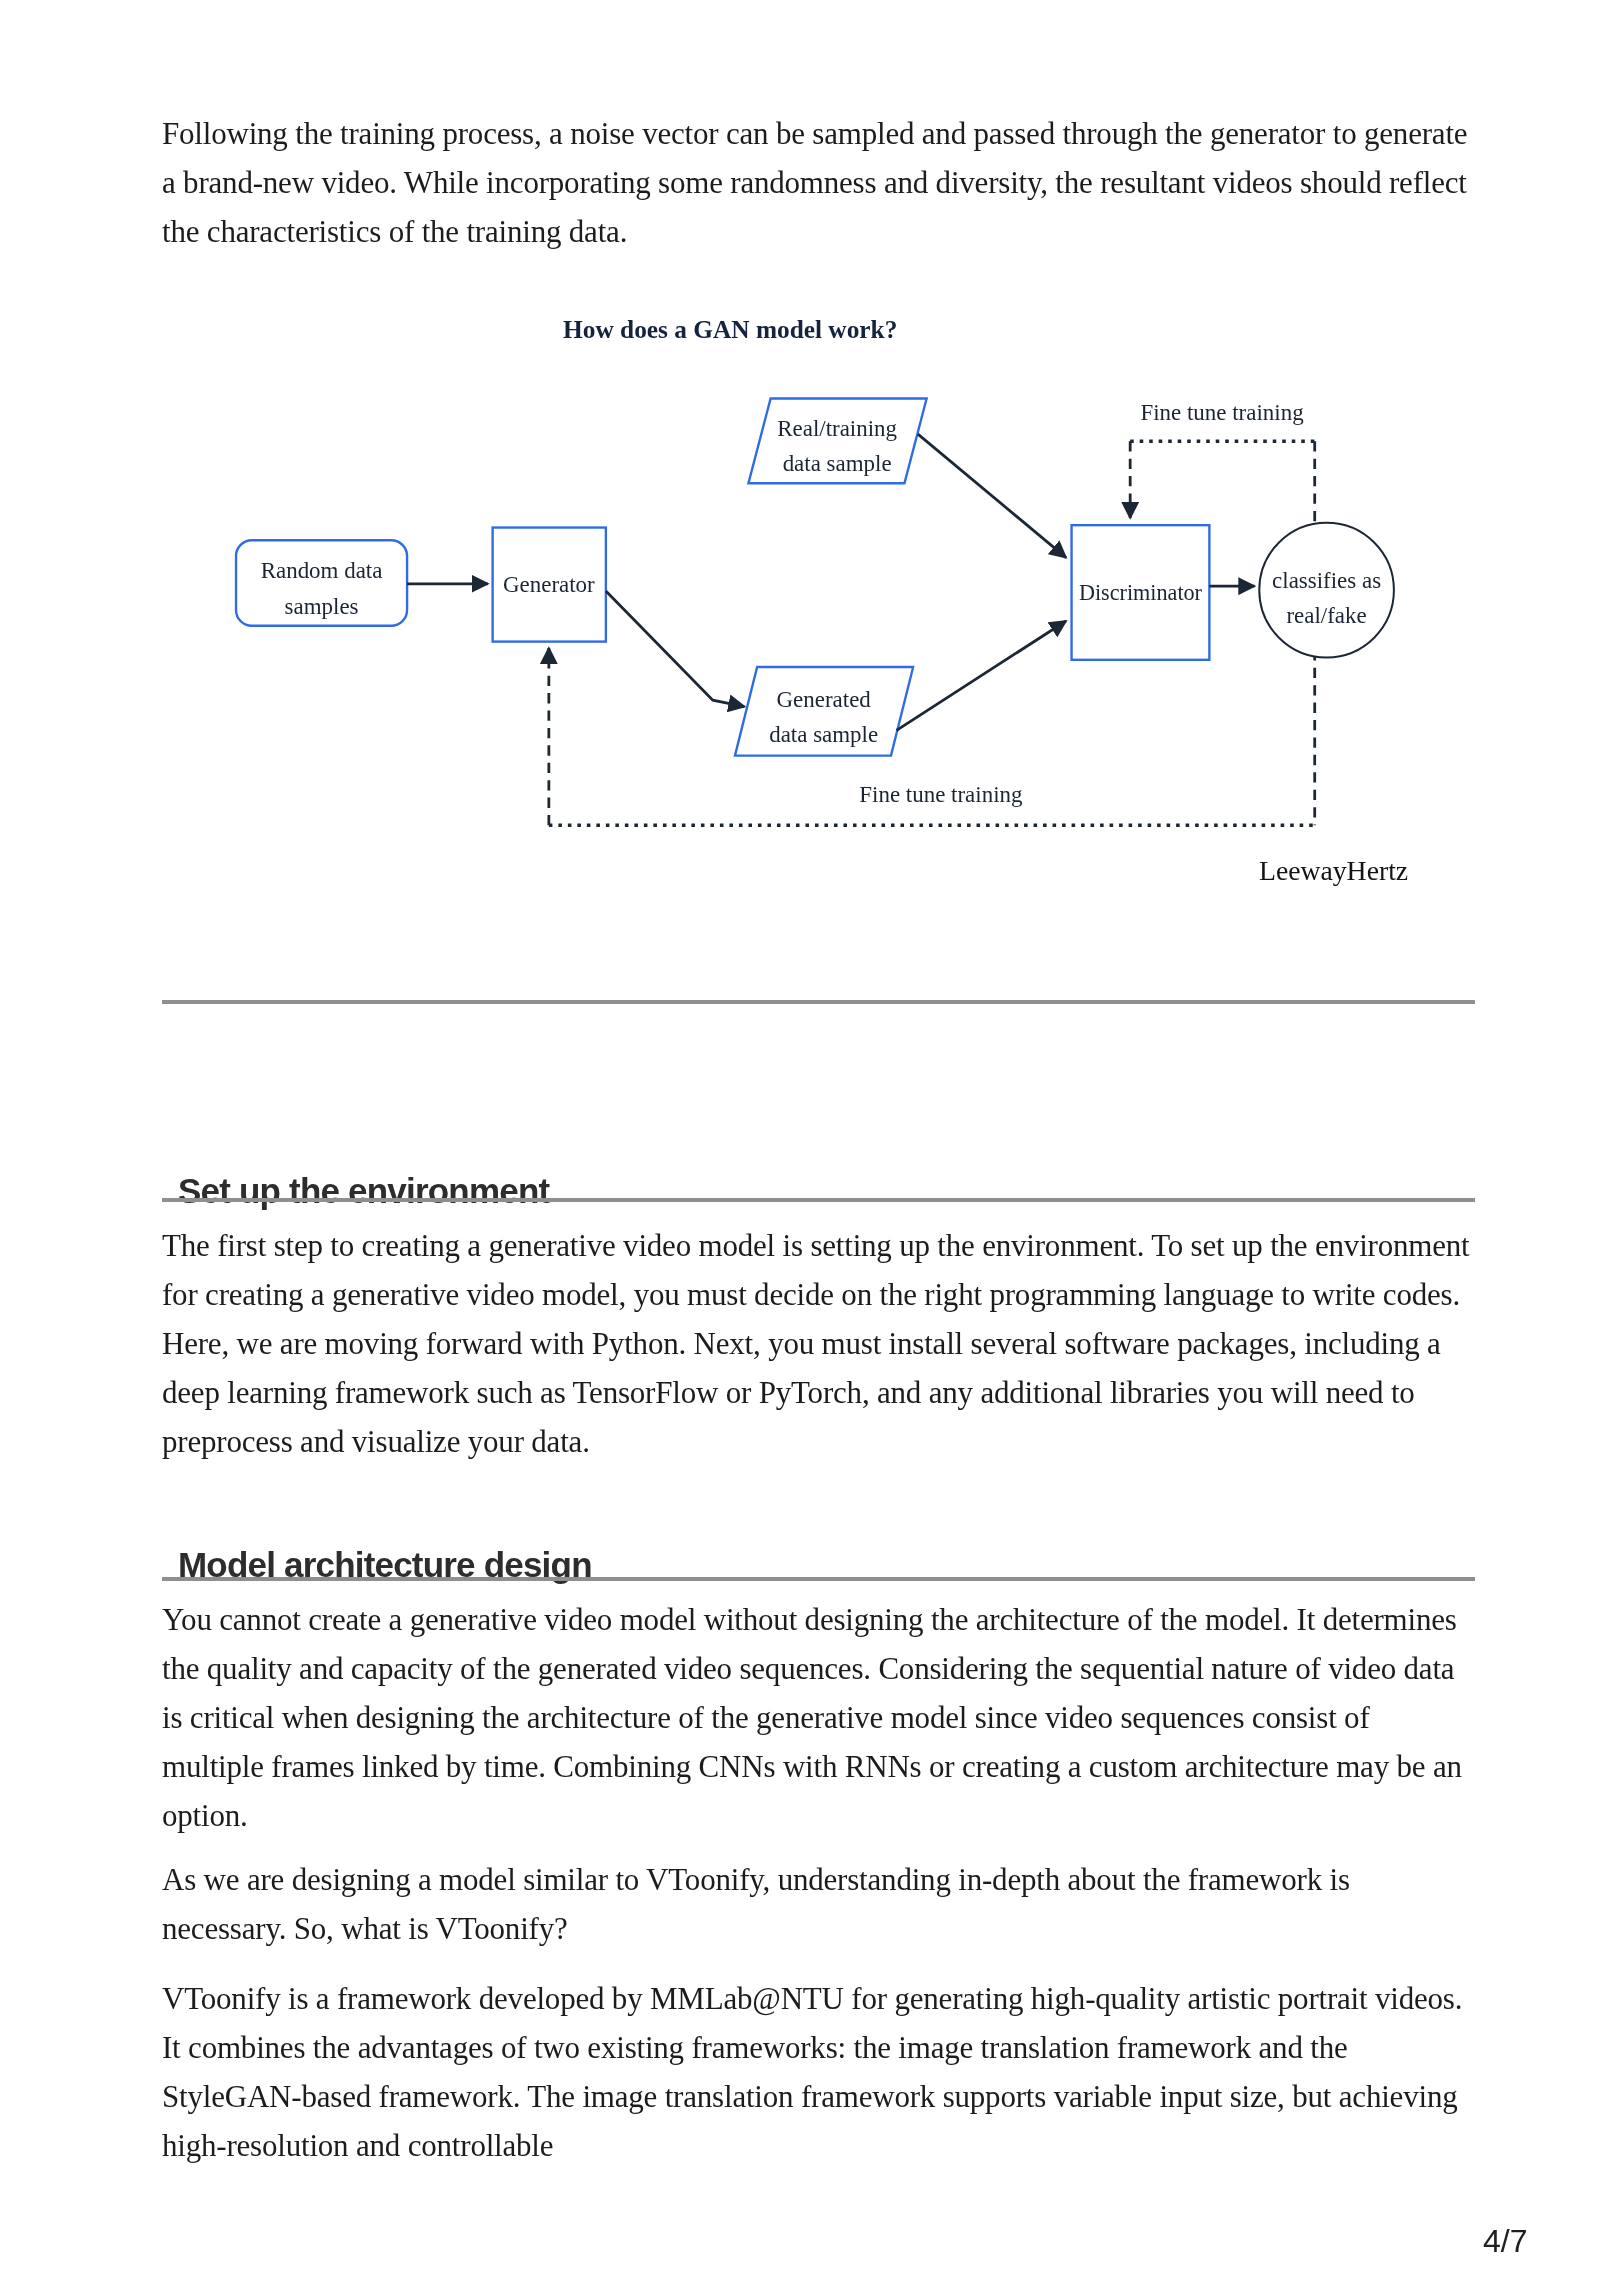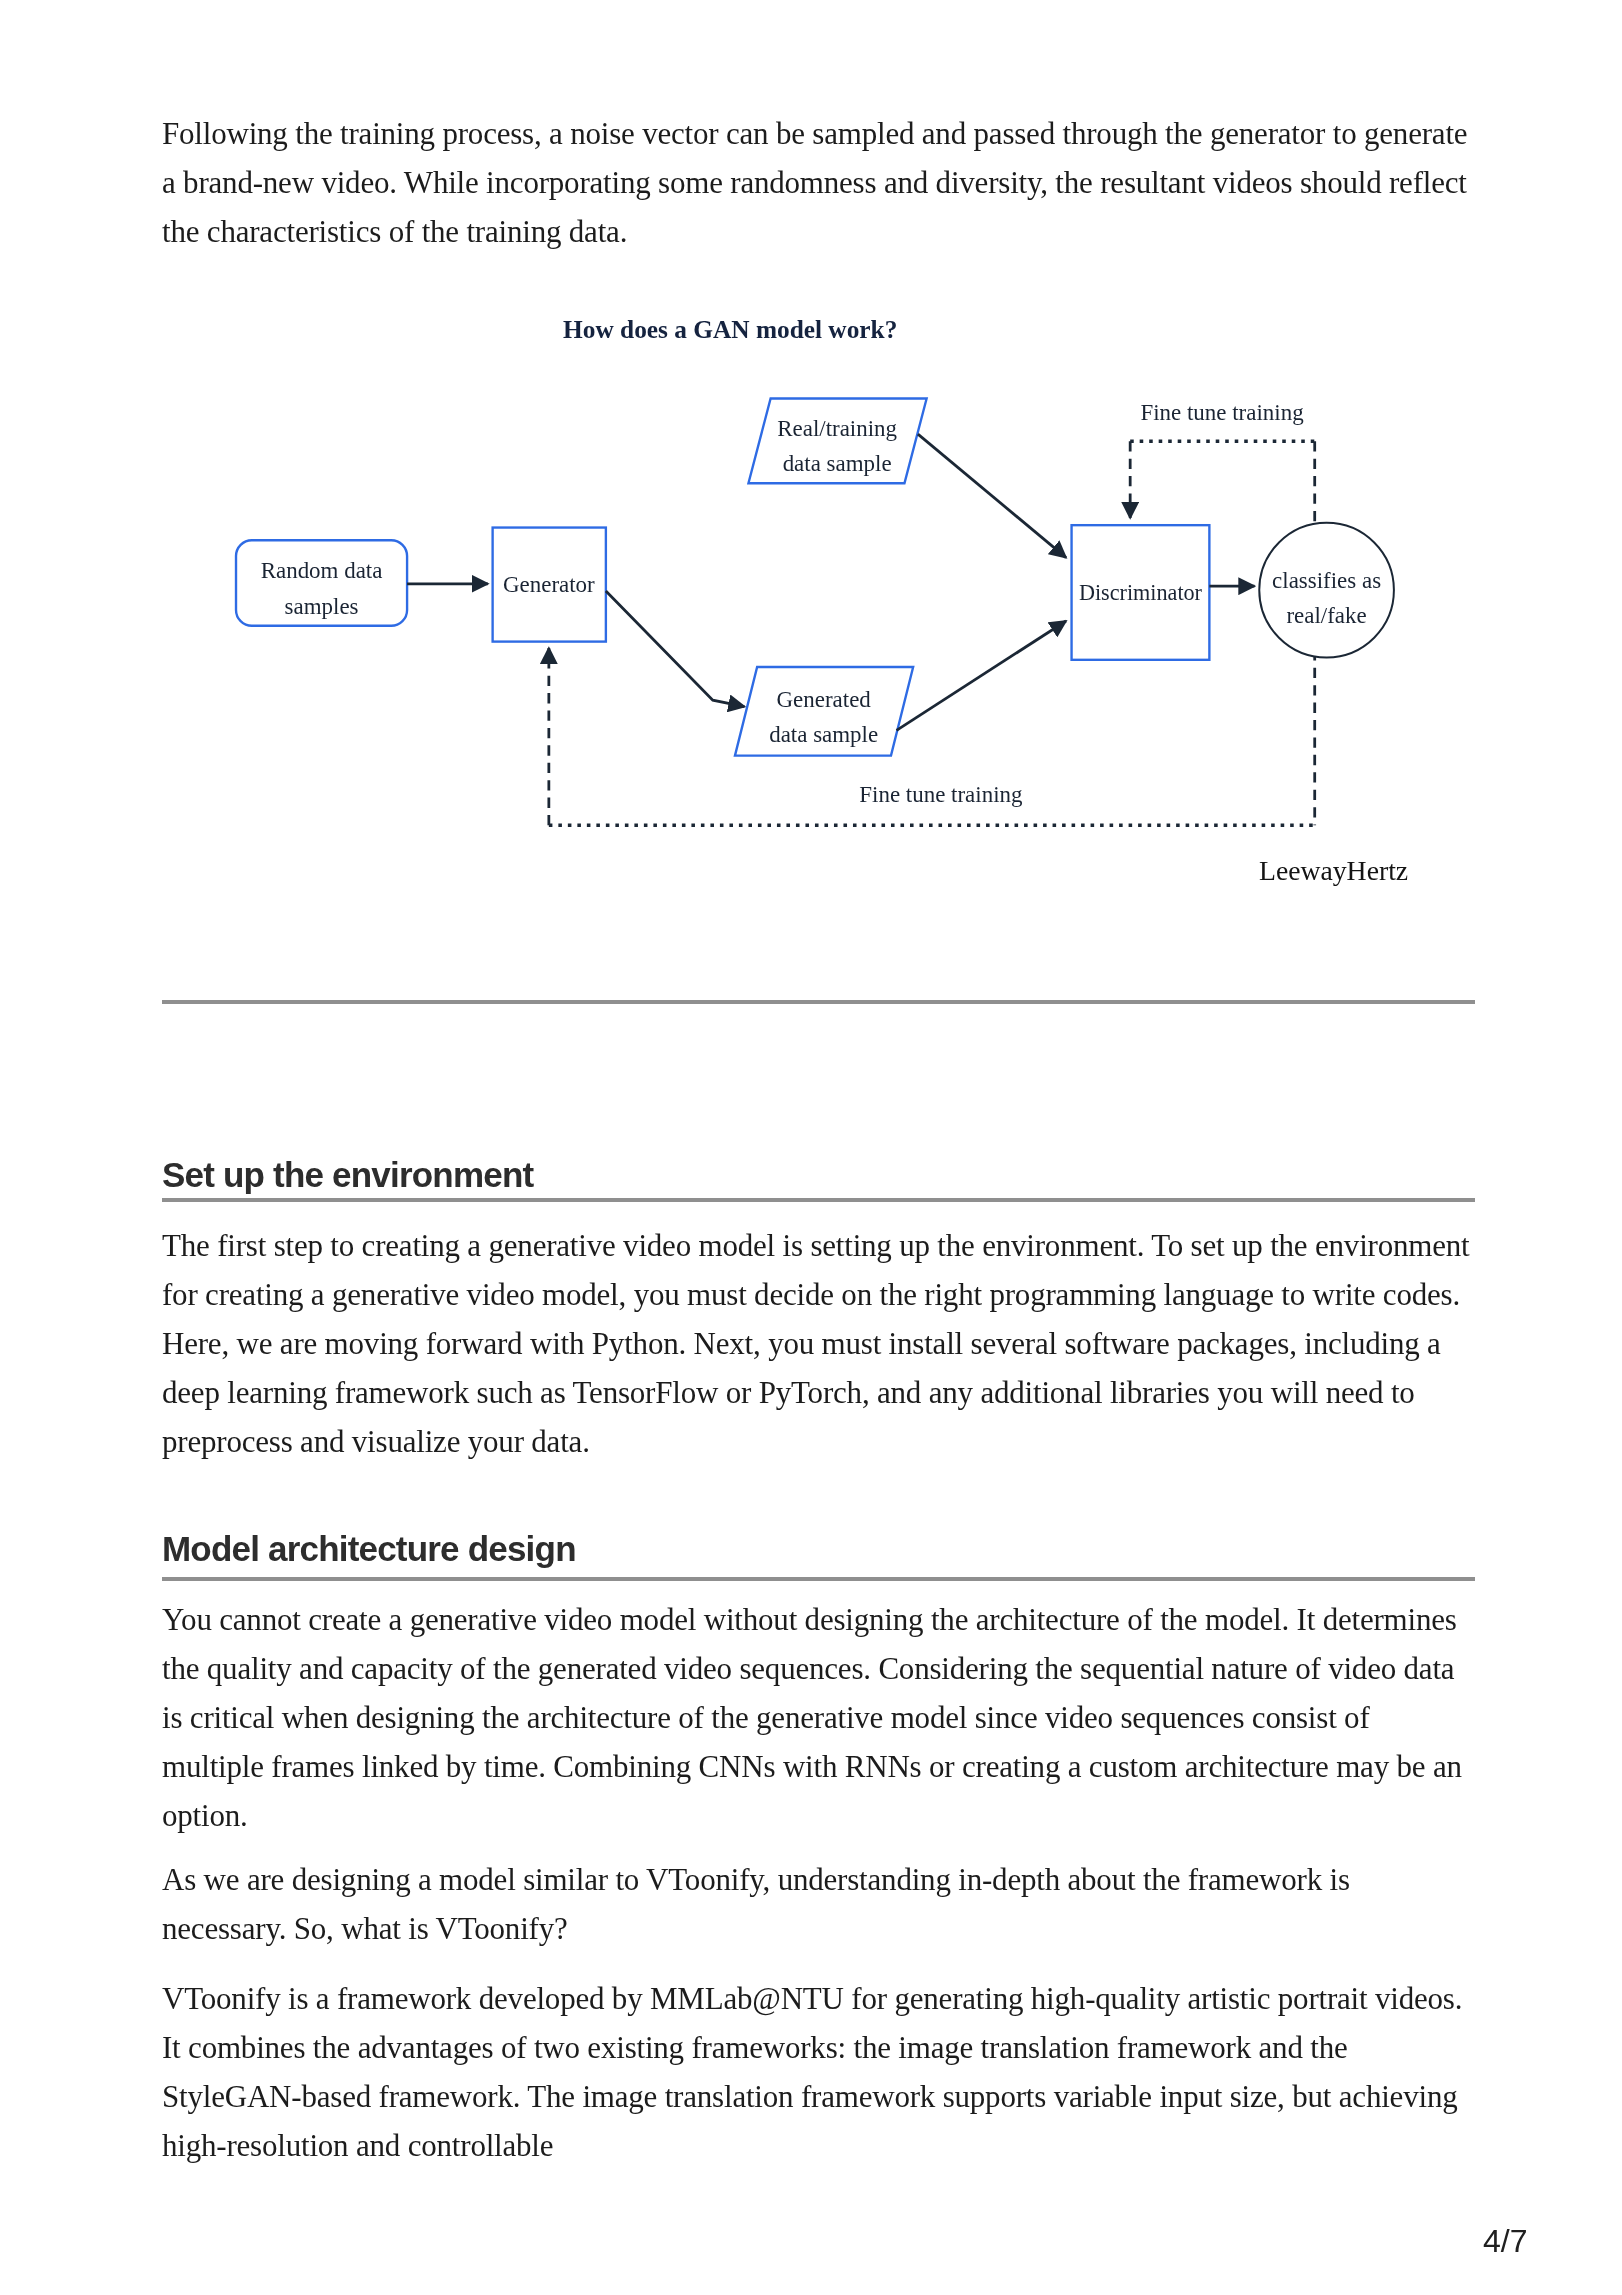--- a/index.html
+++ b/index.html
@@ -10,21 +10,21 @@
   .body-text {
     position:absolute; left:162px; width:1309px; margin:0;
     font-size:31px; line-height:49px; color:#1c1c1c; letter-spacing:-0.2px;
   }
   .h1-doc {
     position:absolute; left:162px; margin:0;
     font-family:"Liberation Sans", sans-serif; font-weight:700;
     font-size:44px; line-height:1.1; color:#2d2d2d; letter-spacing:-1.2px;
   }
   .h2-doc {
-    position:absolute; left:162px; margin:0;
+    position:absolute; left:162px; margin:16px;
     font-family:"Liberation Sans", sans-serif; font-weight:700;
     font-size:35px; line-height:1.1; color:#2d2d2d; letter-spacing:-0.8px;
   }
   .rule { position:absolute; left:162px; width:1313px; height:4px; background:#8f8f8f; }
   .pagenum {
     position:absolute; font-family:"Liberation Sans", sans-serif;
     font-size:32px; color:#202020;
   }
   .diagram { position:absolute; left:0; top:301px; width:1622px; height:602px; }
   .diagram text { font-family:"Liberation Serif", serif; }

